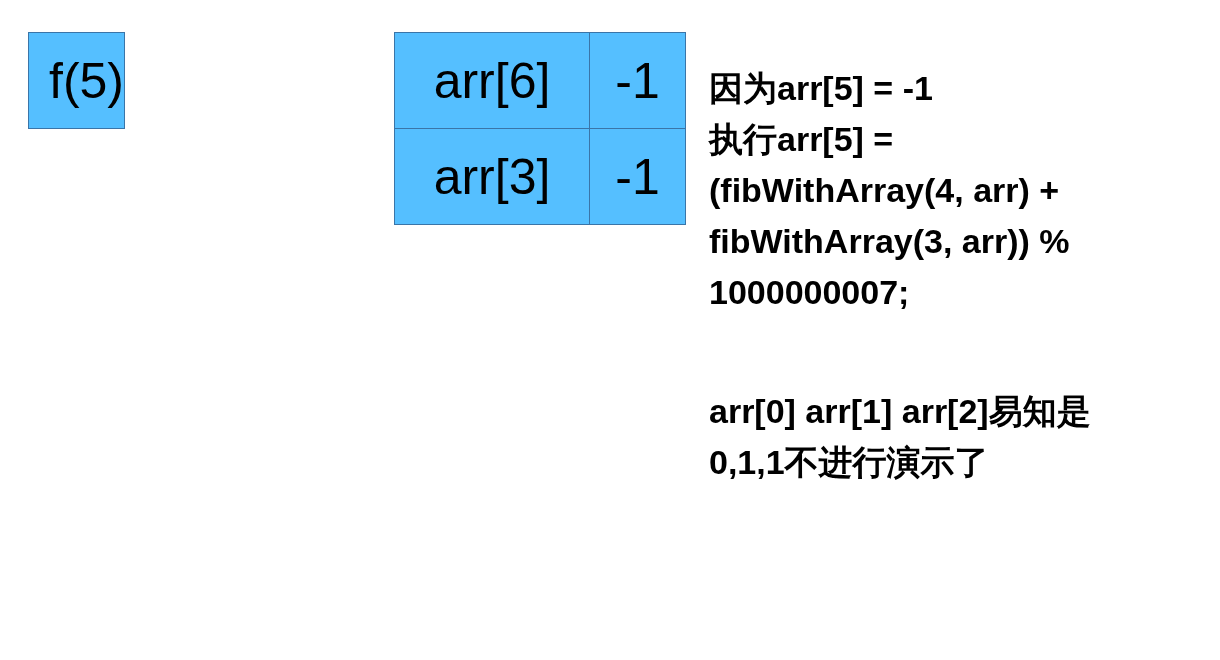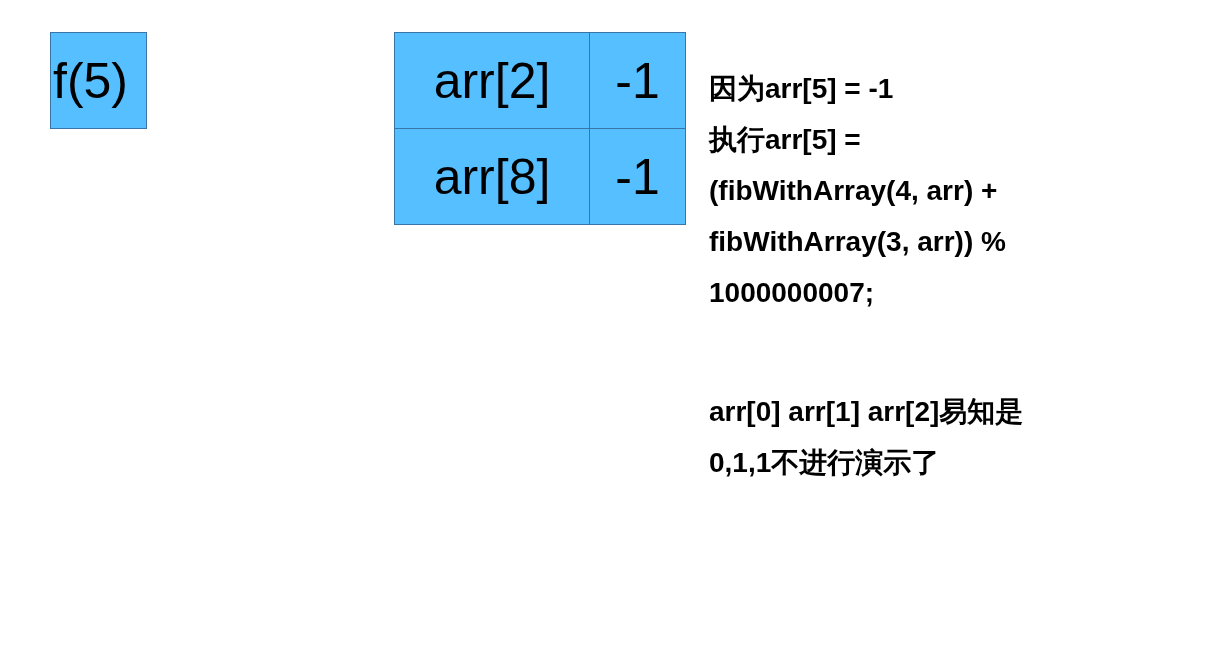--- a/index.html
+++ b/index.html
@@ -7,54 +7,54 @@
     width: 1220px; height: 660px; background: #ffffff;
     position: relative; overflow: hidden;
     font-family: "Liberation Sans", "DejaVu Sans", sans-serif;
     color: #000;
   }
   .box {
     position: absolute; background: #55bfff; border: 1px solid #3a75a8;
     box-sizing: border-box; display: flex; align-items: center; justify-content: center;
     font-size: 50px; line-height: 1;
   }
-  #f5 { left: 50px; top: 32px; width: 97px; height: 97px; justify-content: flex-start; padding-left: 2px; }
+  #f5 { left: 28px; top: 32px; width: 97px; height: 97px; justify-content: flex-end; padding-left: 2px; }
   #arr-table {
     position: absolute; left: 394px; top: 32px;
     border-collapse: collapse;
   }
   #arr-table td {
     background: #55bfff; border: 1px solid #3a75a8;
     height: 95px; padding: 0; text-align: center; vertical-align: middle;
     font-size: 50px; line-height: 1;
   }
   #arr-table td.idx { width: 194px; }
   #arr-table td.val { width: 95px; }
   .note {
-    position: absolute; left: 709px; font-weight: bold; font-size: 28px;
+    position: absolute; left: 709px; font-weight: bold; font-size: 34px;
     line-height: 51px; white-space: pre-line;
   }
   #note1 { top: 63px; }
   #note2 { top: 386px; }
 </style>
 </head>
 <body>
 
 <div id="f5" class="box">
   <span>f(5)</span>
 </div>
 
 <table id="arr-table">
   <tbody>
     <tr>
-      <td class="idx">arr[2]</td>
+      <td class="idx">arr[6]</td>
       <td class="val">-1</td>
     </tr>
     <tr>
-      <td class="idx">arr[8]</td>
+      <td class="idx">arr[3]</td>
       <td class="val">-1</td>
     </tr>
   </tbody>
 </table>
 
 <div id="note1" class="note">因为arr[5] = -1
 执行arr[5] =
 (fibWithArray(4, arr) +
 fibWithArray(3, arr)) %
 1000000007;</div>

